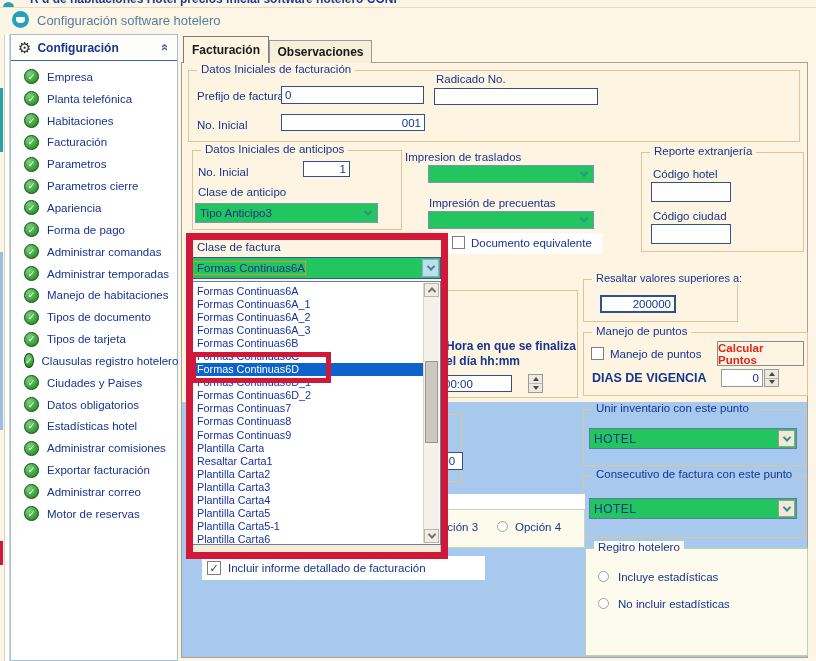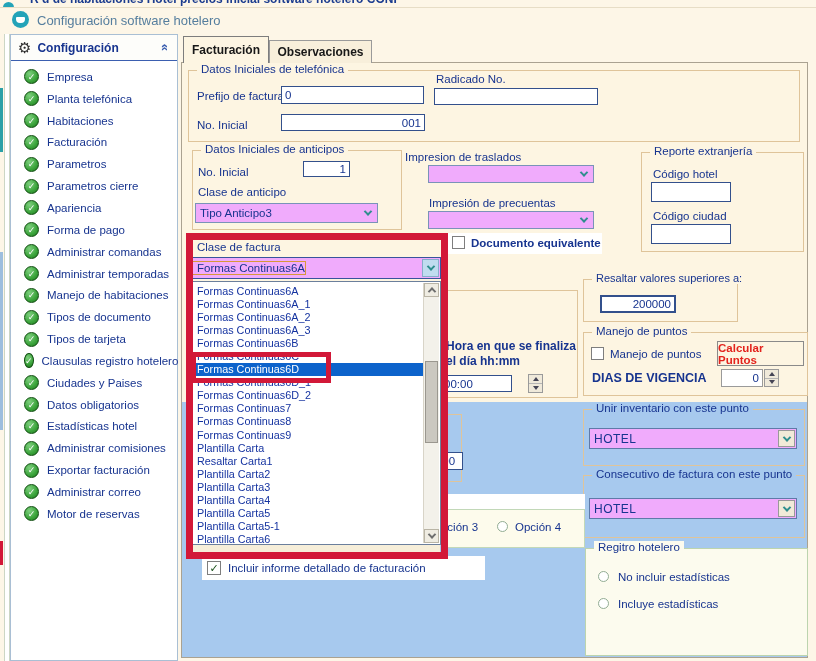--- a/index.html
+++ b/index.html
@@ -44,21 +44,21 @@
   #content-blue{left:181px;top:402px;width:627px;height:256px;background:var(--panel-blue);border:1px solid #aaa291;border-top:none;}
   
   .gbox{position:absolute;border:1px solid var(--tan-border);}
   .gbox>.legend{position:absolute;top:-8px;left:8px;background:var(--cream);padding:0 4px;font-size:11.5px;color:var(--navy);white-space:nowrap;}
   .gbox.on-blue>.legend{background:var(--panel-blue);}
   .lbl{position:absolute;font-size:11.5px;color:var(--navy);white-space:nowrap;}
   .lbl.b{font-weight:bold;font-size:12px;}
   .tin{position:absolute;border:1px solid #33508c;background:#fff;font-family:inherit;font-size:11.5px;color:var(--navy);padding:0 3px;outline:none;}
   .tin.ra{text-align:right;}
   
-  .combo{position:absolute;background:#f0abfc;border:1px solid #7a93b8;display:flex;align-items:center;}
+  .combo{position:absolute;background:#22c55e;border:1px solid #7a93b8;display:flex;align-items:center;}
   .combo .cval{padding-left:4px;font-size:11.5px;color:var(--navy);white-space:nowrap;}
   .combo .cbtn{position:absolute;right:1px;top:1px;bottom:1px;width:17px;display:flex;align-items:center;justify-content:center;background:transparent;}
   .combo .cbtn.boxed{background:#f1ead8;border:1px solid #999;}
   .chev{width:6px;height:6px;border-right:2px solid var(--teal);border-bottom:2px solid var(--teal);transform:rotate(45deg) translate(-1px,-1px);}
   .chev.gray{border-color:#6e6e6e;}
   .chev.up{transform:rotate(-135deg) translate(-1px,-1px);}
   
   .cbx{position:absolute;width:13px;height:13px;background:#fff;border:1px solid #7e7e7e;font-size:11px;line-height:12px;text-align:center;color:#174f17;font-weight:bold;}
   .cbx.checked::after{content:"✓";}
   .radio{width:11px;height:11px;border-radius:50%;background:#fff;border:1px solid #93ad93;display:inline-block;}
@@ -200,21 +200,21 @@
     </div>
 </div>
 
 <div id="content-cream" class="abs"></div>
 <div id="content-blue" class="abs"></div>
 
 <div id="tab-facturacion" class="abs tab">Facturación</div>
 <div id="tab-observaciones" class="abs tab">Observaciones</div>
 
 <div class="gbox" style="left:188px;top:70px;width:612px;height:72px;">
-  <span class="legend">Datos Iniciales de telefónica</span>
+  <span class="legend">Datos Iniciales de facturación</span>
 </div>
 <div class="lbl" style="left:197px;top:90px;">Prefijo de factura</div>
 <input class="tin" style="left: 281px; top: 86px; width: 143px; height: 18px;" value="0">
 <div class="lbl" style="left:436px;top:73px;">Radicado No.</div>
 <input class="tin" style="left: 434px; top: 88px; width: 164px; height: 17px;" value="">
 <div class="lbl" style="left:197px;top:119px;">No. Inicial</div>
 <input class="tin ra" style="left: 281px; top: 114px; width: 144px; height: 17px;" value="001">
 
 <div class="gbox" style="left:192px;top:150px;width:210px;height:80px;">
   <span class="legend">Datos Iniciales de anticipos</span>
@@ -238,21 +238,21 @@
 </div>
 <div class="lbl" style="left:429px;top:197px;">Impresión de precuentas</div>
 <div class="combo" style="left:428px;top:211px;width:166px;height:18px;">
   <span class="cval"></span>
   <span class="cbtn">
       <span class="chev"></span>
     </span>
 </div>
 <div class="wstrip" style="left:448px;top:233px;width:154px;height:21px;"></div>
 <span class="cbx" style="left:452px;top:236px;"></span>
-<div class="lbl" style="left:471px;top:237px;font-weight:bold;">Documento equivalente</div>
+<div class="lbl" style="left:471px;top:237px;">Documento equivalente</div>
 
 <div class="gbox" style="left:641px;top:152px;width:163px;height:100px;">
   <span class="legend">Reporte extranjería</span>
 </div>
 <div class="lbl" style="left:653px;top:168px;">Código hotel</div>
 <input class="tin" style="left: 651px; top: 182px; width: 80px; height: 20px;" value="">
 <div class="lbl" style="left:653px;top:210px;">Código ciudad</div>
 <input class="tin" style="left: 651px; top: 224px; width: 80px; height: 20px;" value="">
 
 <div class="gbox" style="left:370px;top:290px;width:208px;height:108px;z-index:1;"></div>
@@ -317,25 +317,25 @@
   <span class="cbtn boxed">
       <span class="chev"></span>
     </span>
 </div>
 
 <div class="gbox" style="left:585px;top:548px;width:223px;height:108px;background:#fcfbee;border-color:#bcd4ae;">
   <span class="legend" style="background:#fcfbee;">Regitro hotelero</span>
   <div style="position:absolute;left:0;top:14px;right:0;" id="registro-options">
       <div class="radio-row">
         <span class="radio"></span>
-        <span class="rlabel">No incluir estadísticas</span>
+        <span class="rlabel">Incluye estadísticas</span>
       </div>
       <div class="radio-row">
         <span class="radio"></span>
-        <span class="rlabel">Incluye estadísticas</span>
+        <span class="rlabel">No incluir estadísticas</span>
       </div>
     </div>
 </div>
 
 <div class="wstrip" style="left:202px;top:556px;width:283px;height:24px;"></div>
 <span class="cbx checked" style="left:207px;top:561px;width:14px;height:14px;"></span>
 <div class="lbl" style="left:228px;top:562px;">Incluir informe detallado de facturación</div>
 
 <div id="list-bottom-gap" class="abs"></div>
 <div class="lbl" style="left:197px;top:241px;z-index:6;">Clase de factura</div>

